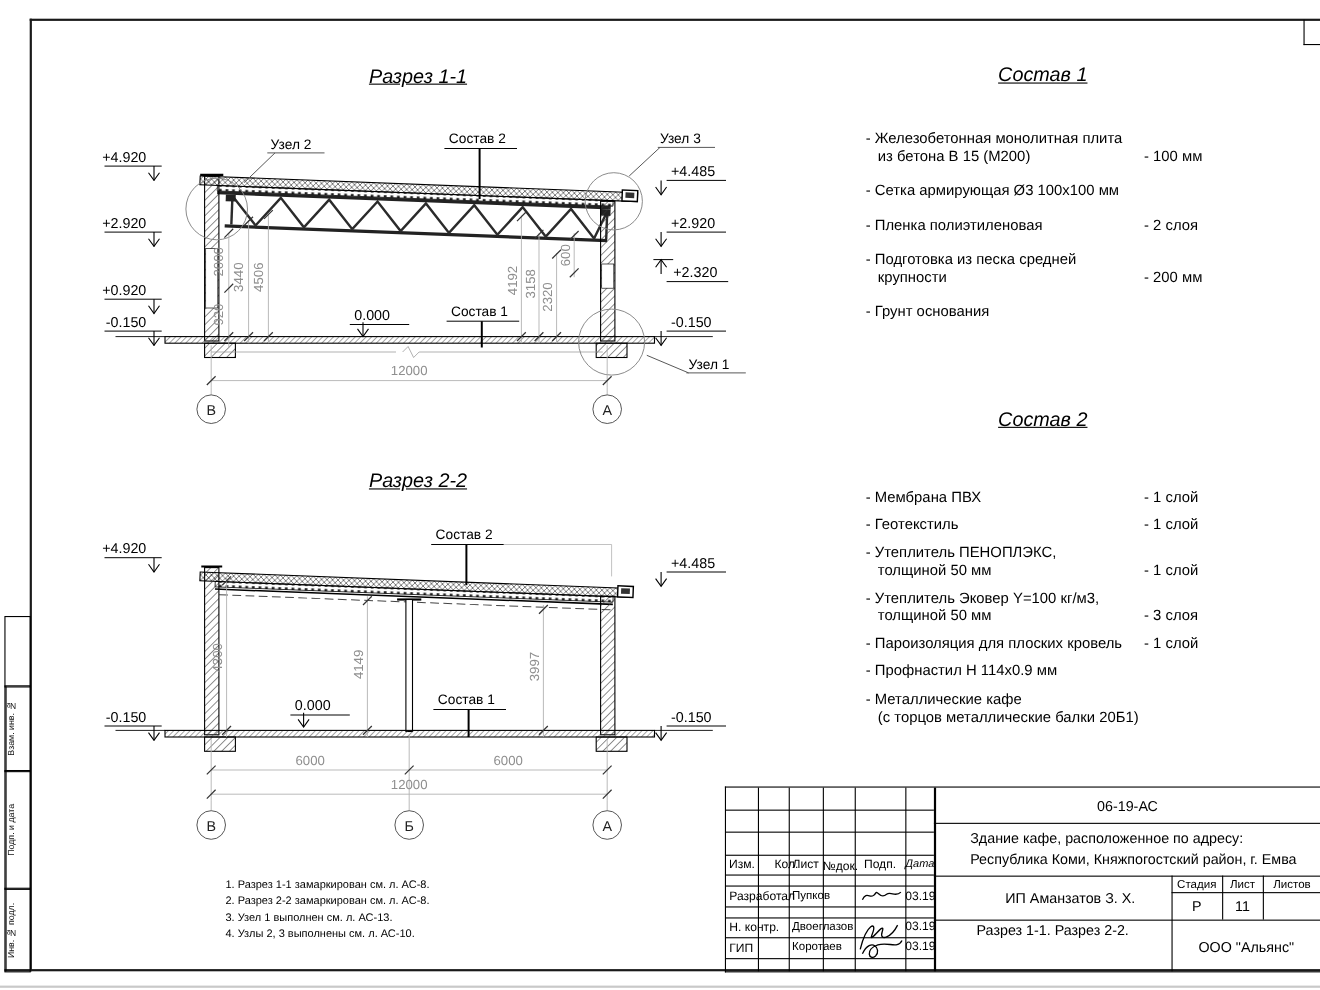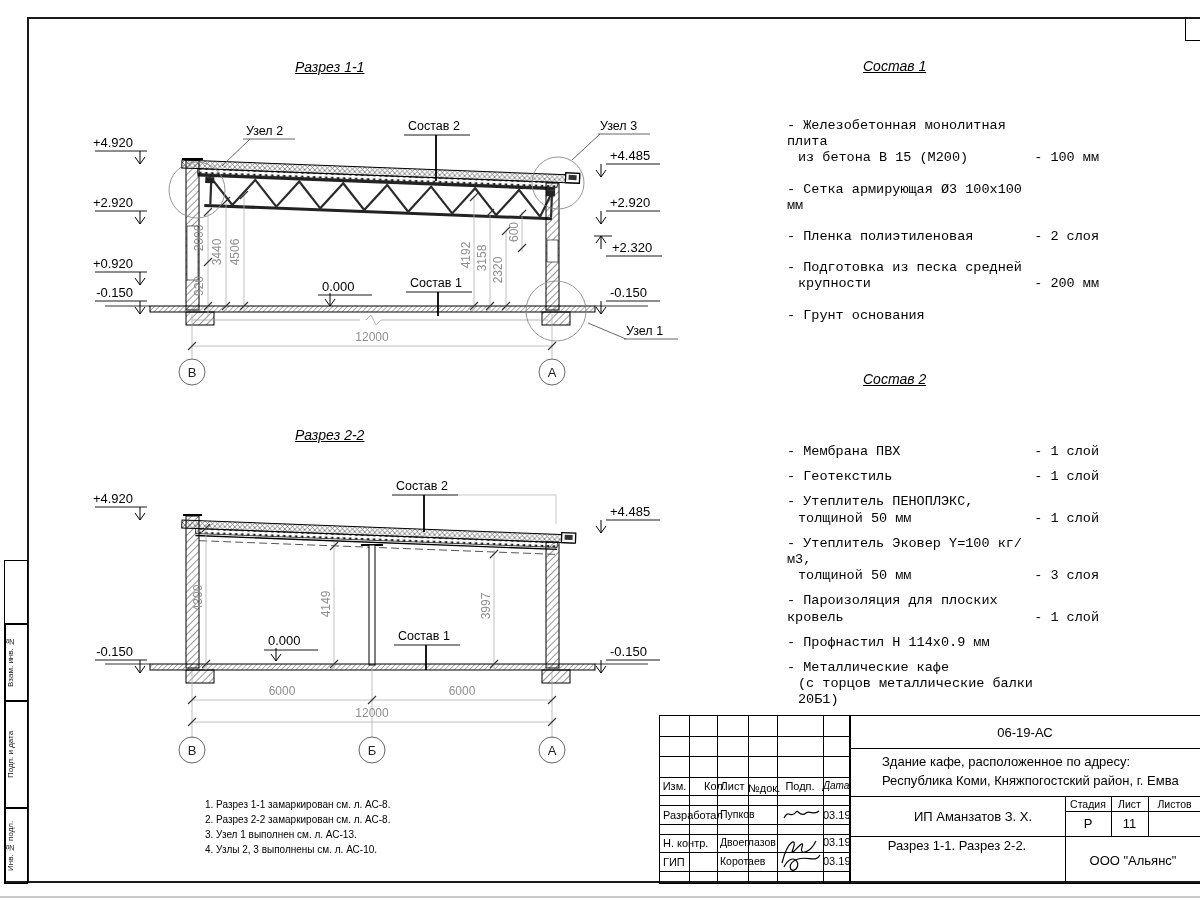--- a/index.html
+++ b/index.html
@@ -1,25 +1,25 @@
 <!DOCTYPE html>
 <html><head>
 <meta charset="utf-8">
 <style>
   html,body{margin:0;padding:0;background:#fff;}
   body{width:1200px;height:900px;position:relative;overflow:hidden;
        font-family:"Liberation Sans", sans-serif;color:#000;}
   .abs{position:absolute;}
-  .sec-title{font-style:italic;text-decoration:underline;font-size:14px;width:170px;}
+  .sec-title{font-style:italic;text-decoration:underline;font-size:18px;text-align:center;width:170px;}
   
   .fline{position:absolute;background:#1a1a1a;}
   .pageedge{position:absolute;background:#c9c9c9;}
   
   .slist{width:312px;}
-  .sitem{display:flex;align-items:flex-end;margin-bottom:15px;font-size:13.5px;line-height:1.2;font-family:Liberation Mono, monospace;}
+  .sitem{display:flex;align-items:flex-end;margin-bottom:15px;font-size:13.5px;line-height:1.2;}
   .s2 .sitem{margin-bottom:9px;}
   .sname{width:253px;}
   .l2{padding-left:11px;}
   .sqty{white-space:nowrap;}
   
   .notes{font-size:10px;line-height:1.5;}
   
   .tb{position:absolute;left:659px;top:715px;width:541px;height:167px;
       border-top:1.6px solid #000;border-left:1.6px solid #000;border-bottom:1.6px solid #000;}
   .tb .v{position:absolute;top:0;width:1px;background:#000;}

